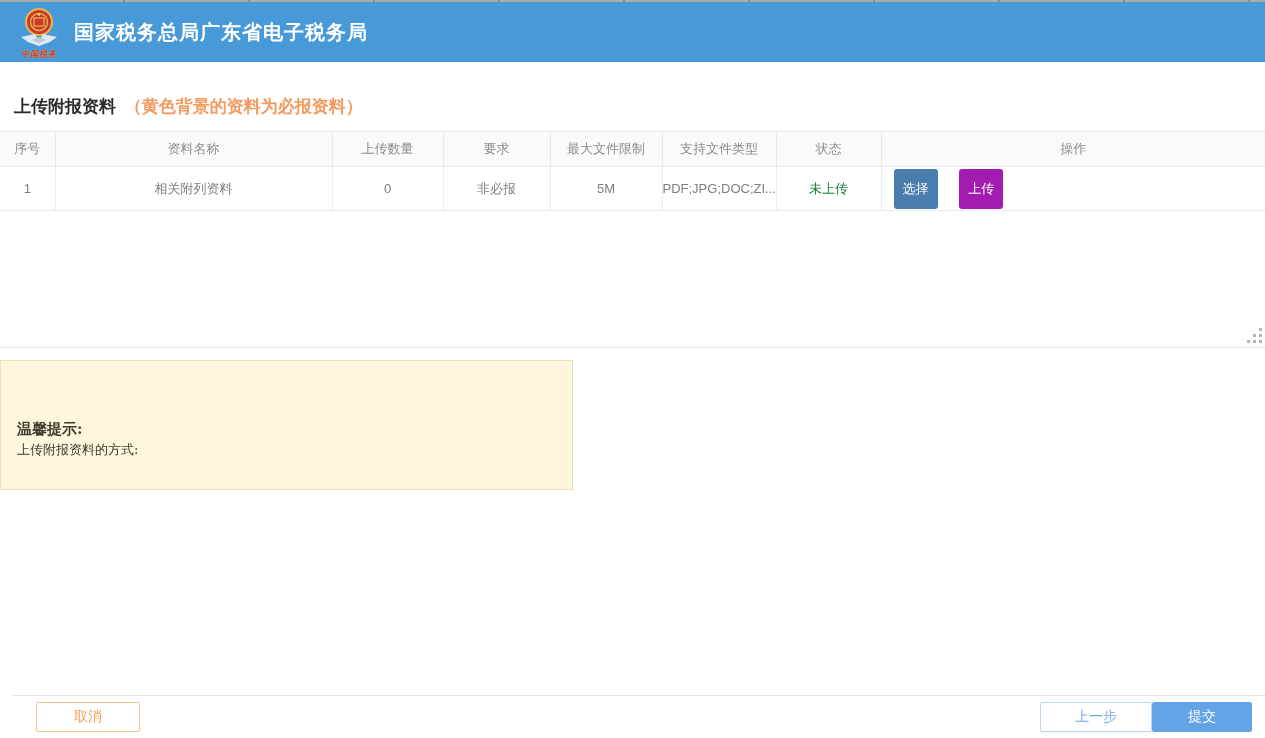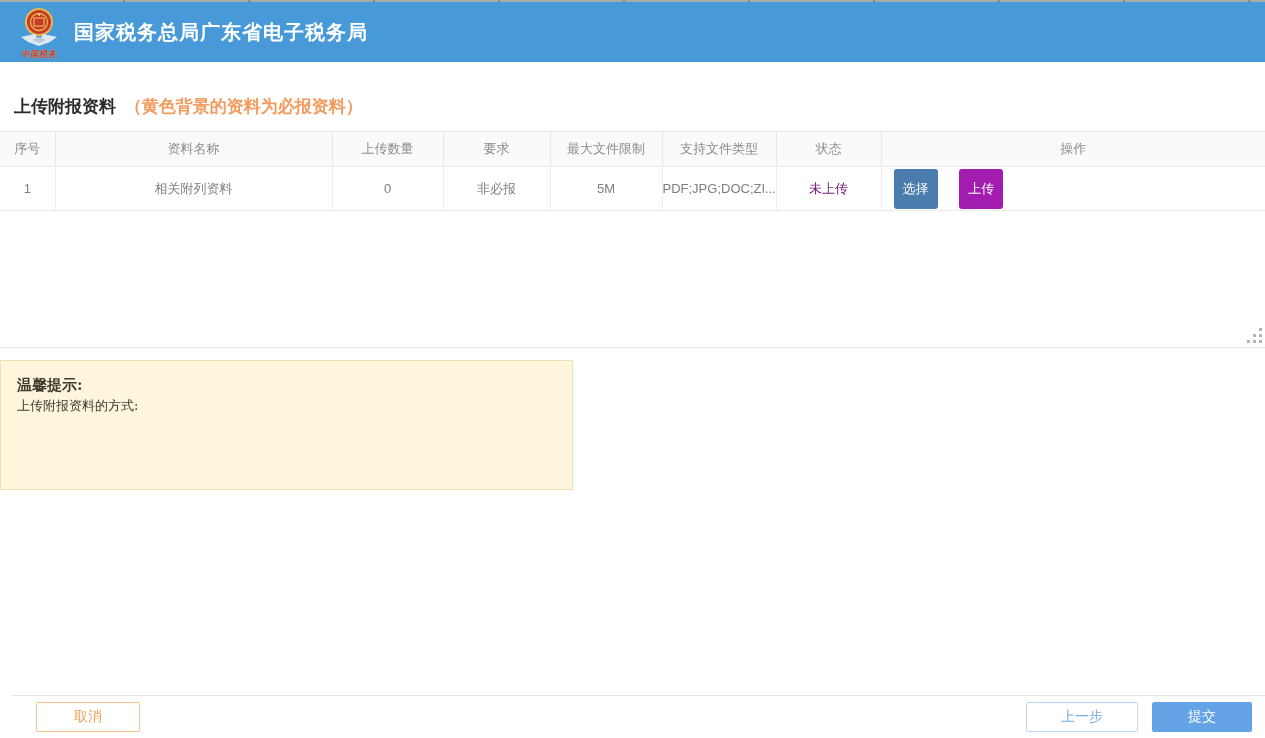--- a/index.html
+++ b/index.html
@@ -81,21 +81,21 @@
     border: 1px solid #ececec;
     font-size: 13px;
     color: #7f7f7f;
     text-align: center;
     background: #fff;
     overflow: hidden;
     white-space: nowrap;
   }
   .grid th:first-child, .grid td:first-child { border-left: none; }
   .grid th:last-child, .grid td:last-child { border-right: none; }
-  td.status-cell { color: #701a75; }
+  td.status-cell { color: #15803d; }
   td.actions-cell { text-align: left; padding-left: 12px; }
   .btn-select, .btn-upload {
     display: inline-block;
     min-width: 40px;
     padding: 11px 9px;
     border: none;
     border-radius: 3px;
     color: #fff;
     font-size: 13px;
     cursor: pointer;
@@ -129,21 +129,21 @@
   .tip-box {
     margin-top: 12px;
     width: 573px;
     min-height: 130px;
     background: #fdf5dc;
     border: 1px solid #ece1b4;
     padding: 13px 16px 12px 16px;
     font-family: "DejaVu Serif", "Liberation Serif", serif;
     color: #3f3a2c;
   }
-  .tip-title { font-size: 15px; font-weight: bold; line-height: 22px; }
+  .tip-title { font-size: 15px; font-weight: bold; line-height: 22px; margin-top: 44px; }
   .tip-subtitle { font-size: 13px; line-height: 19px; }
   .tip-box ul { margin: 2px 0 0 30px; }
   .tip-box li { font-size: 13px; line-height: 21px; }
 
   
   .footer-bar {
     position: absolute;
     left: 12px; bottom: 0;
     width: 100%;
     height: 43px;
@@ -160,21 +160,21 @@
     border-radius: 2px;
     cursor: pointer;
     font-family: inherit;
   }
   .btn-cancel {
     width: 104px;
     background: #fff;
     border: 1px solid #f5c08a;
     color: #f0a35a;
   }
-  .footer-right { display: flex; align-items: center; gap: 14px; }
+  .footer-right { display: flex; align-items: center; }
   .btn-prev {
     width: 112px;
     background: #fff;
     border: 1px solid #bcd7f7;
     color: #74a9ea;
   }
   .btn-submit {
     width: 100px;
     background: #64a3e6;
     border: 1px solid #64a3e6;

